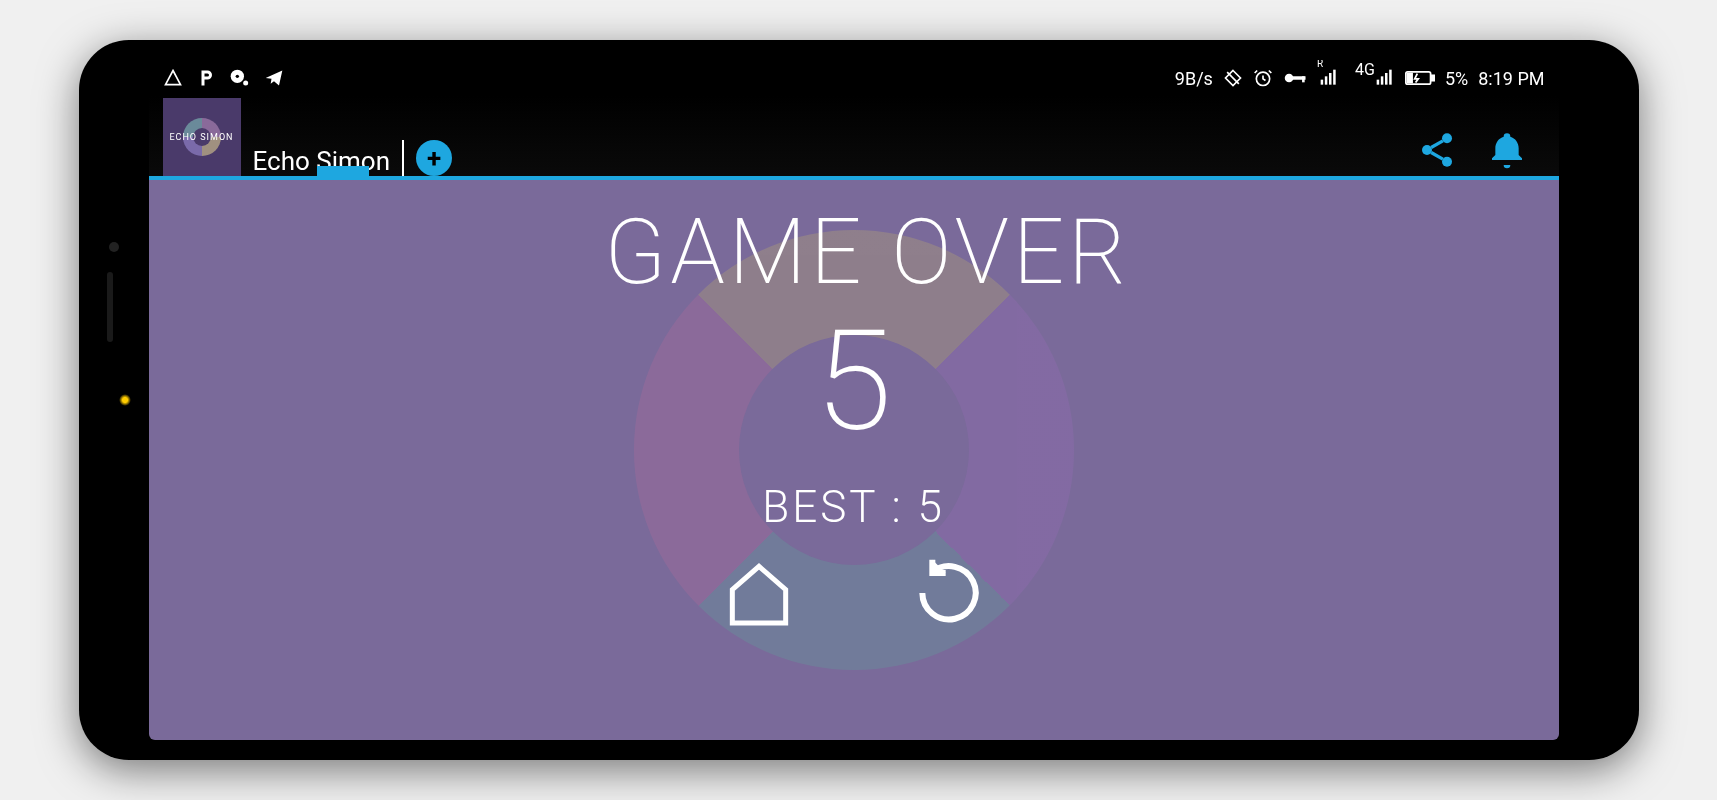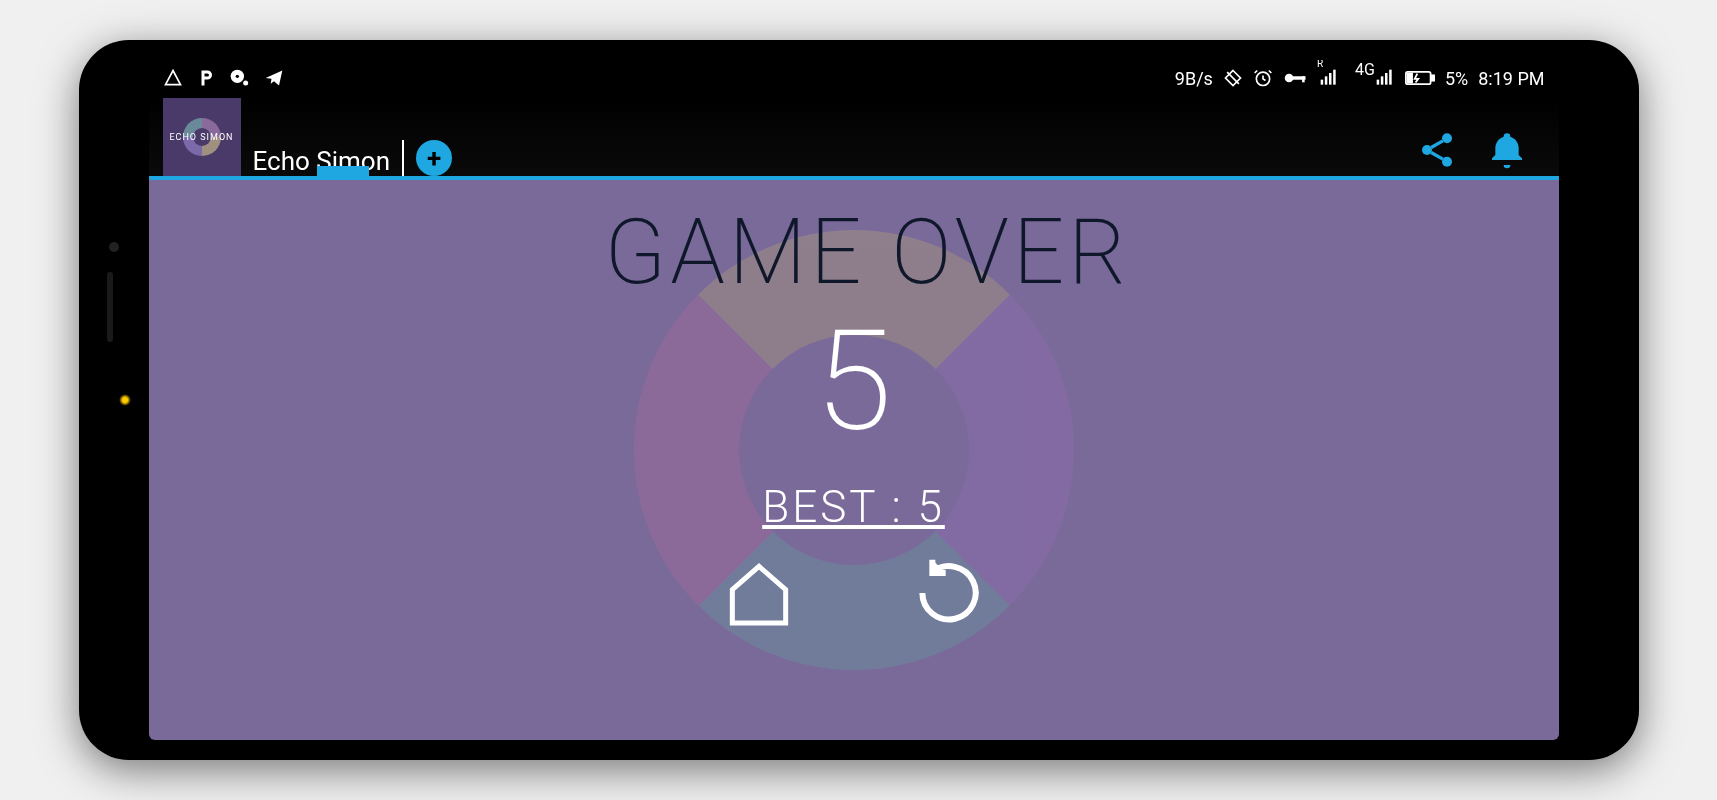--- a/index.html
+++ b/index.html
@@ -188,42 +188,41 @@
       height: 230px;
       background: #7a6a9a;
       border-radius: 50%;
     }
     .game-over-text {
       position: relative;
       z-index: 2;
       font-size: 90px;
       font-weight: 200;
       letter-spacing: 4px;
-      color: #0f172a;
+      color: #ffffff;
       margin-top: 20px;
       margin-left: 28px;
     }
     .score-text {
       position: relative;
       z-index: 2;
       font-size: 140px;
       font-weight: 200;
       color: #fff;
       line-height: 1;
       margin-top: 6px;
     }
     .best-text {
       position: relative;
       z-index: 2;
       font-size: 44px;
       font-weight: 300;
       letter-spacing: 3px;
       color: #fff;
       margin-top: 30px;
-      text-decoration: underline;
     }
     .game-buttons {
       position: relative;
       z-index: 2;
       display: flex;
       gap: 100px;
       margin-top: 20px;
     }
     .game-btn { cursor: pointer; color: #fff; }
   </style>

